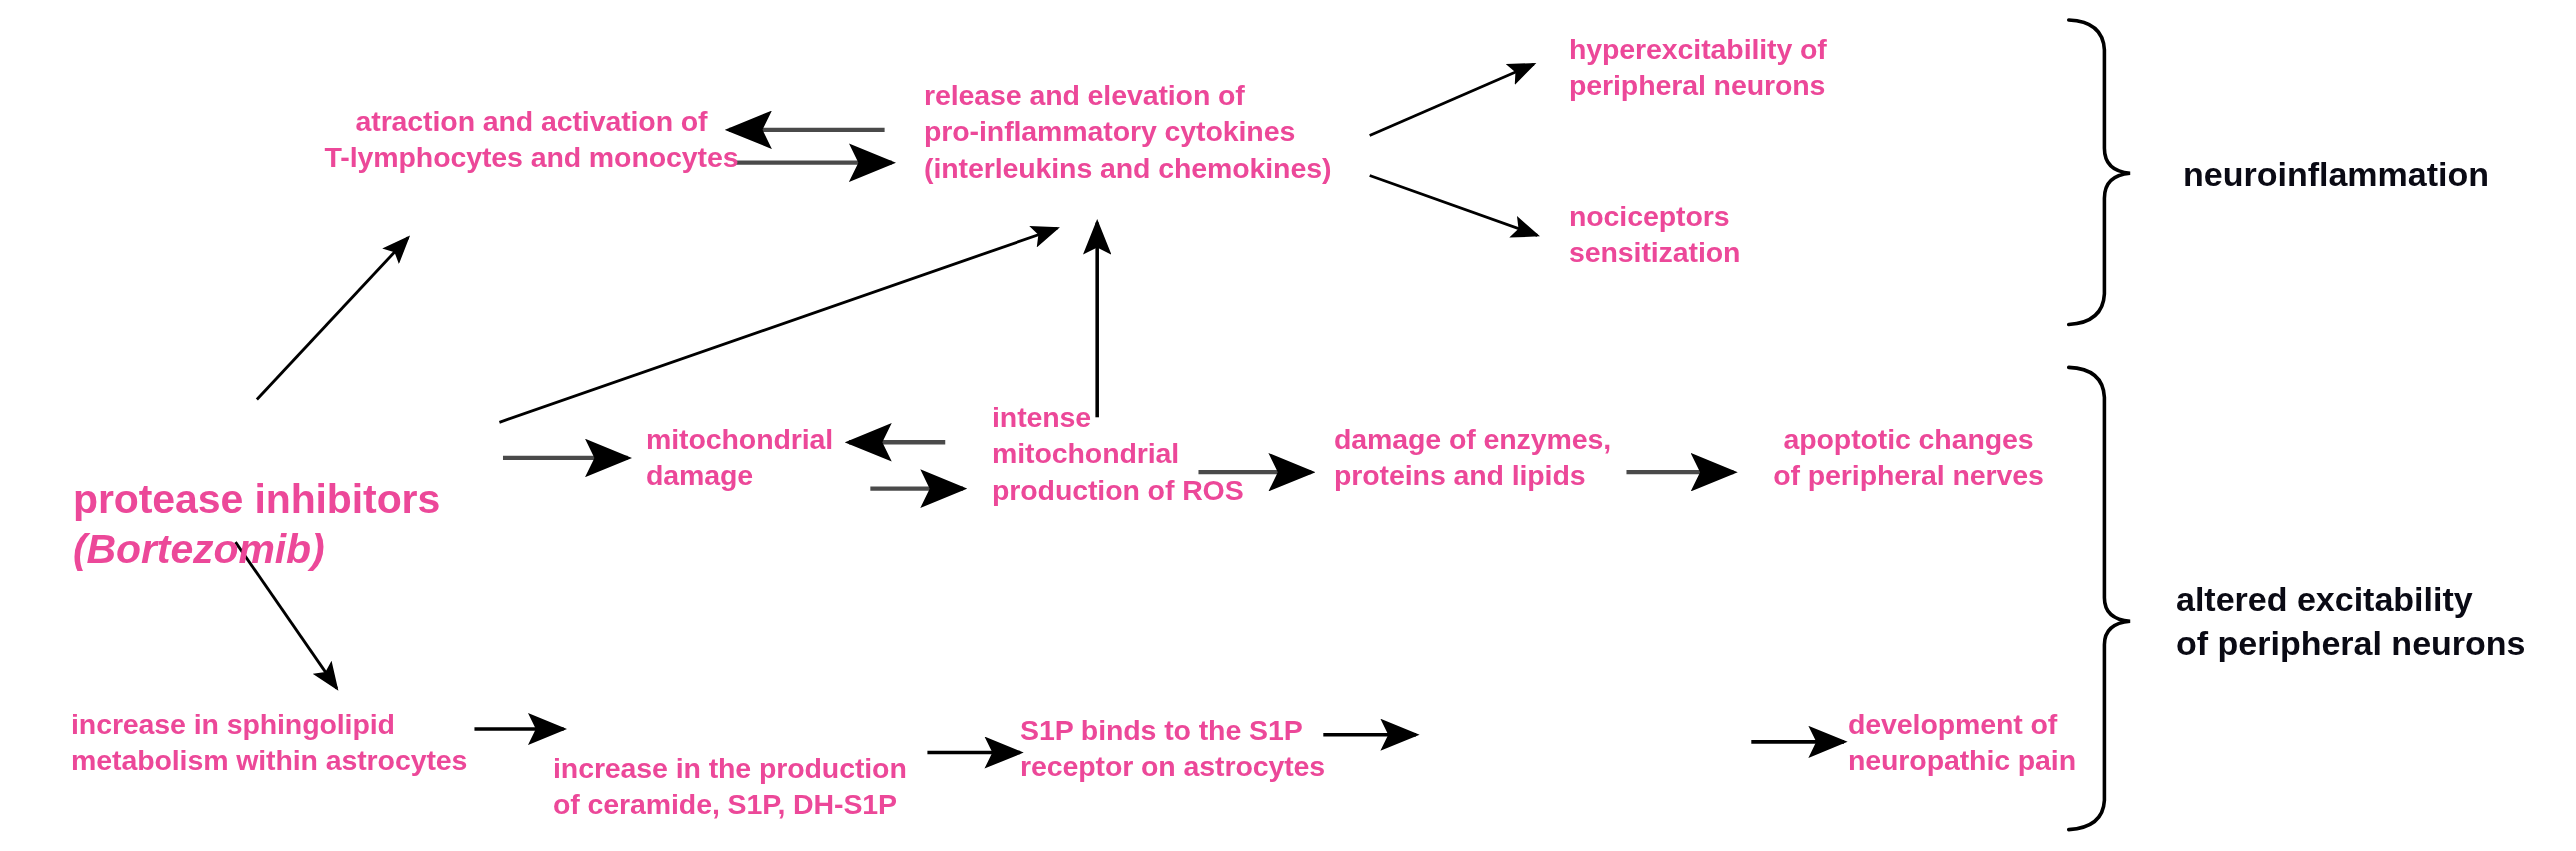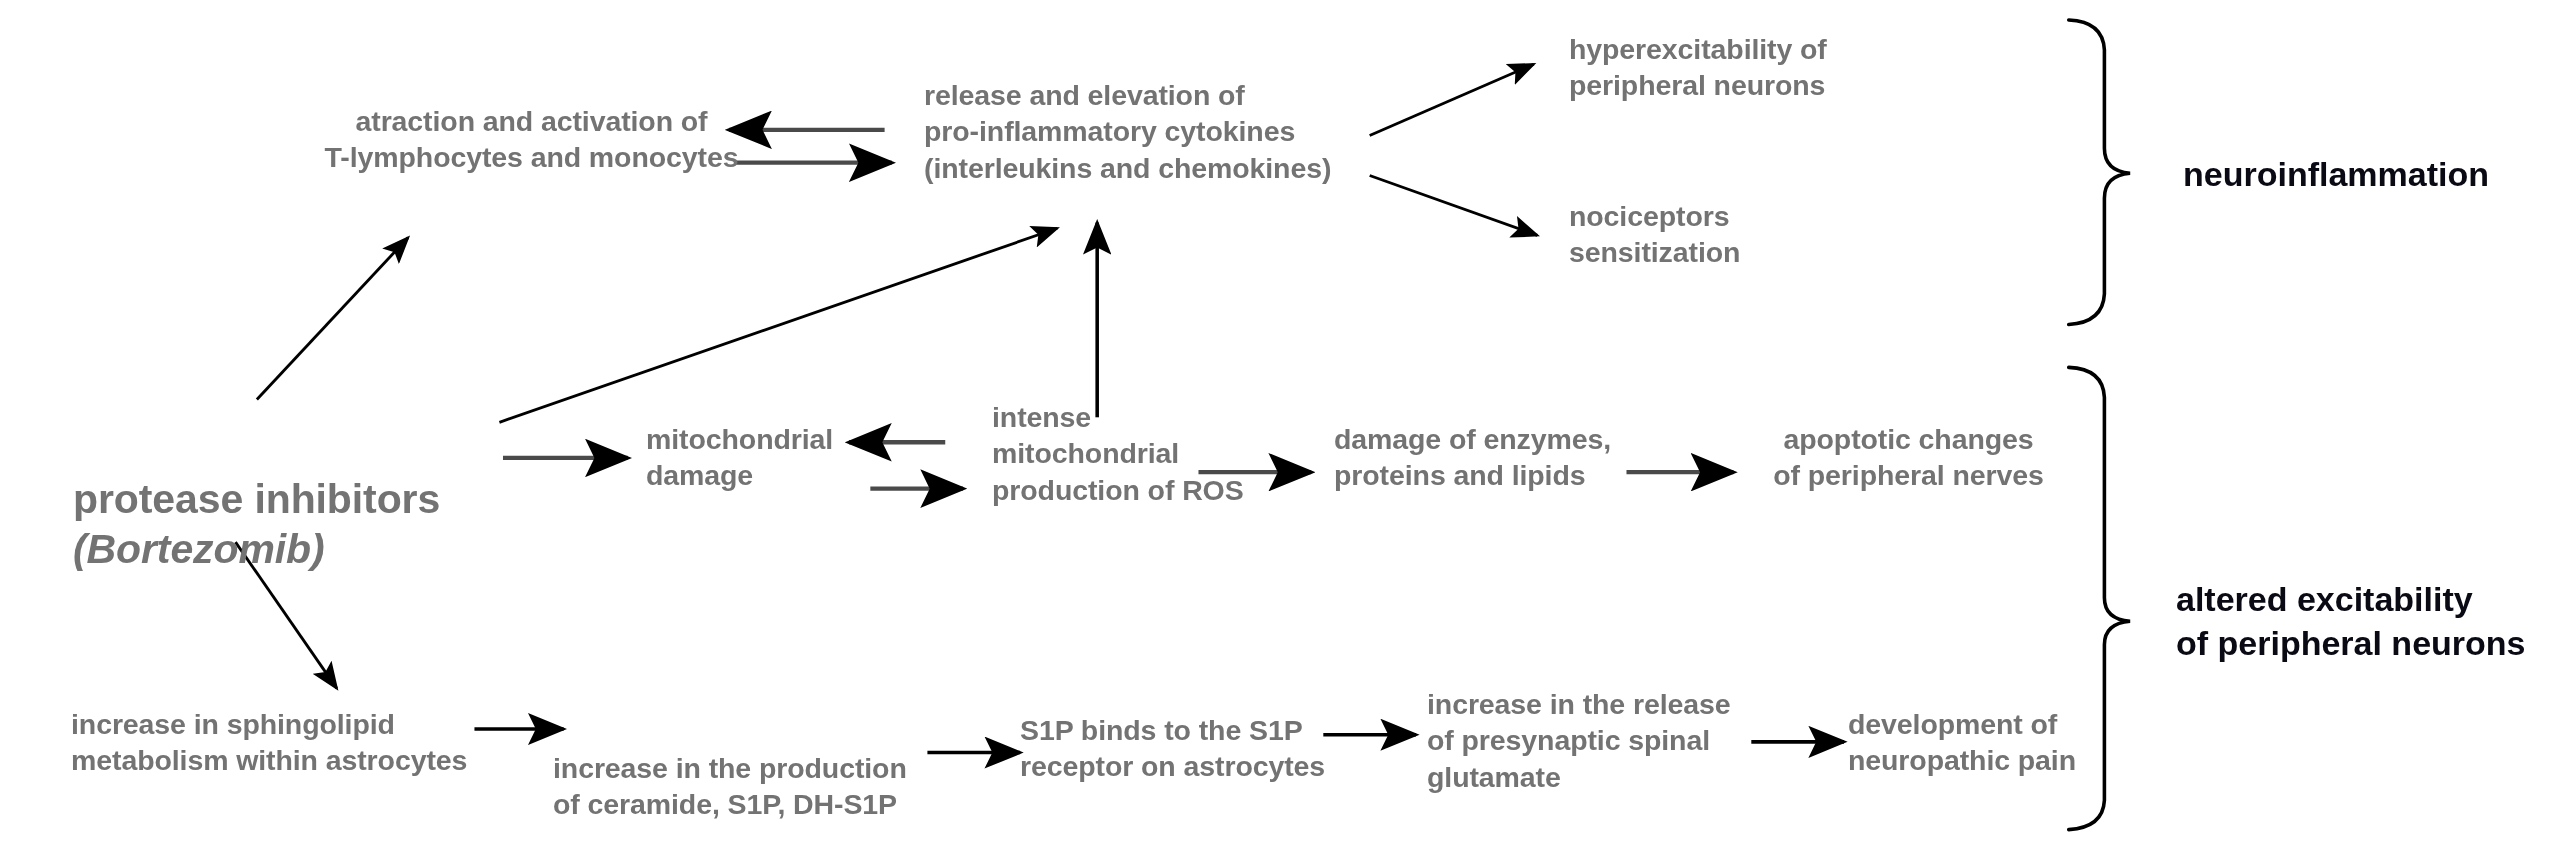--- a/index.html
+++ b/index.html
@@ -20,21 +20,21 @@
     width:2576px;
     height:851px;
     pointer-events:none;
   }
   .node{
     position:absolute;
     font-size:28.5px;
     font-weight:bold;
     line-height:1.28;
     white-space:pre-line;
-    color:#737373;
+    color:#ec4899;
     letter-spacing:-0.1px;
   }
   .node.big{
     font-size:41px;
     font-weight:bold;
     line-height:1.22;
   }
   .node.big .sub{
     font-style:italic;
     font-weight:bold;
@@ -174,23 +174,20 @@
 
   <div class="node" style="left:71px; top:706px; width:407px; text-align:left;">increase in sphingolipid
 metabolism within astrocytes</div>
 
   <div class="node" style="left:553px; top:713px; width:385px; text-align:left;margin-top:37px;">increase in the production
 of ceramide, S1P, DH-S1P</div>
 
   <div class="node" style="left:1020px; top:695px; width:314px; text-align:left;margin-top:17px;">S1P binds to the S1P
 receptor on astrocytes</div>
 
-  <div class="node" style="left:1427px; top:686px; width:335px; text-align:left;">increase in the release
-of presynaptic spinal
-glutamate</div>
 
   <div class="node" style="left:1848px; top:706px; width:264px; text-align:left;">development of
 neuropathic pain</div>
 
   <div class="group-label" style="left:2183px; top:153px; width:385px; text-align:left;">neuroinflammation</div>
 
   <div class="group-label" style="left:2176px; top:578px; width:399px; text-align:left;">altered excitability
 of peripheral neurons</div>
 
 </div>

